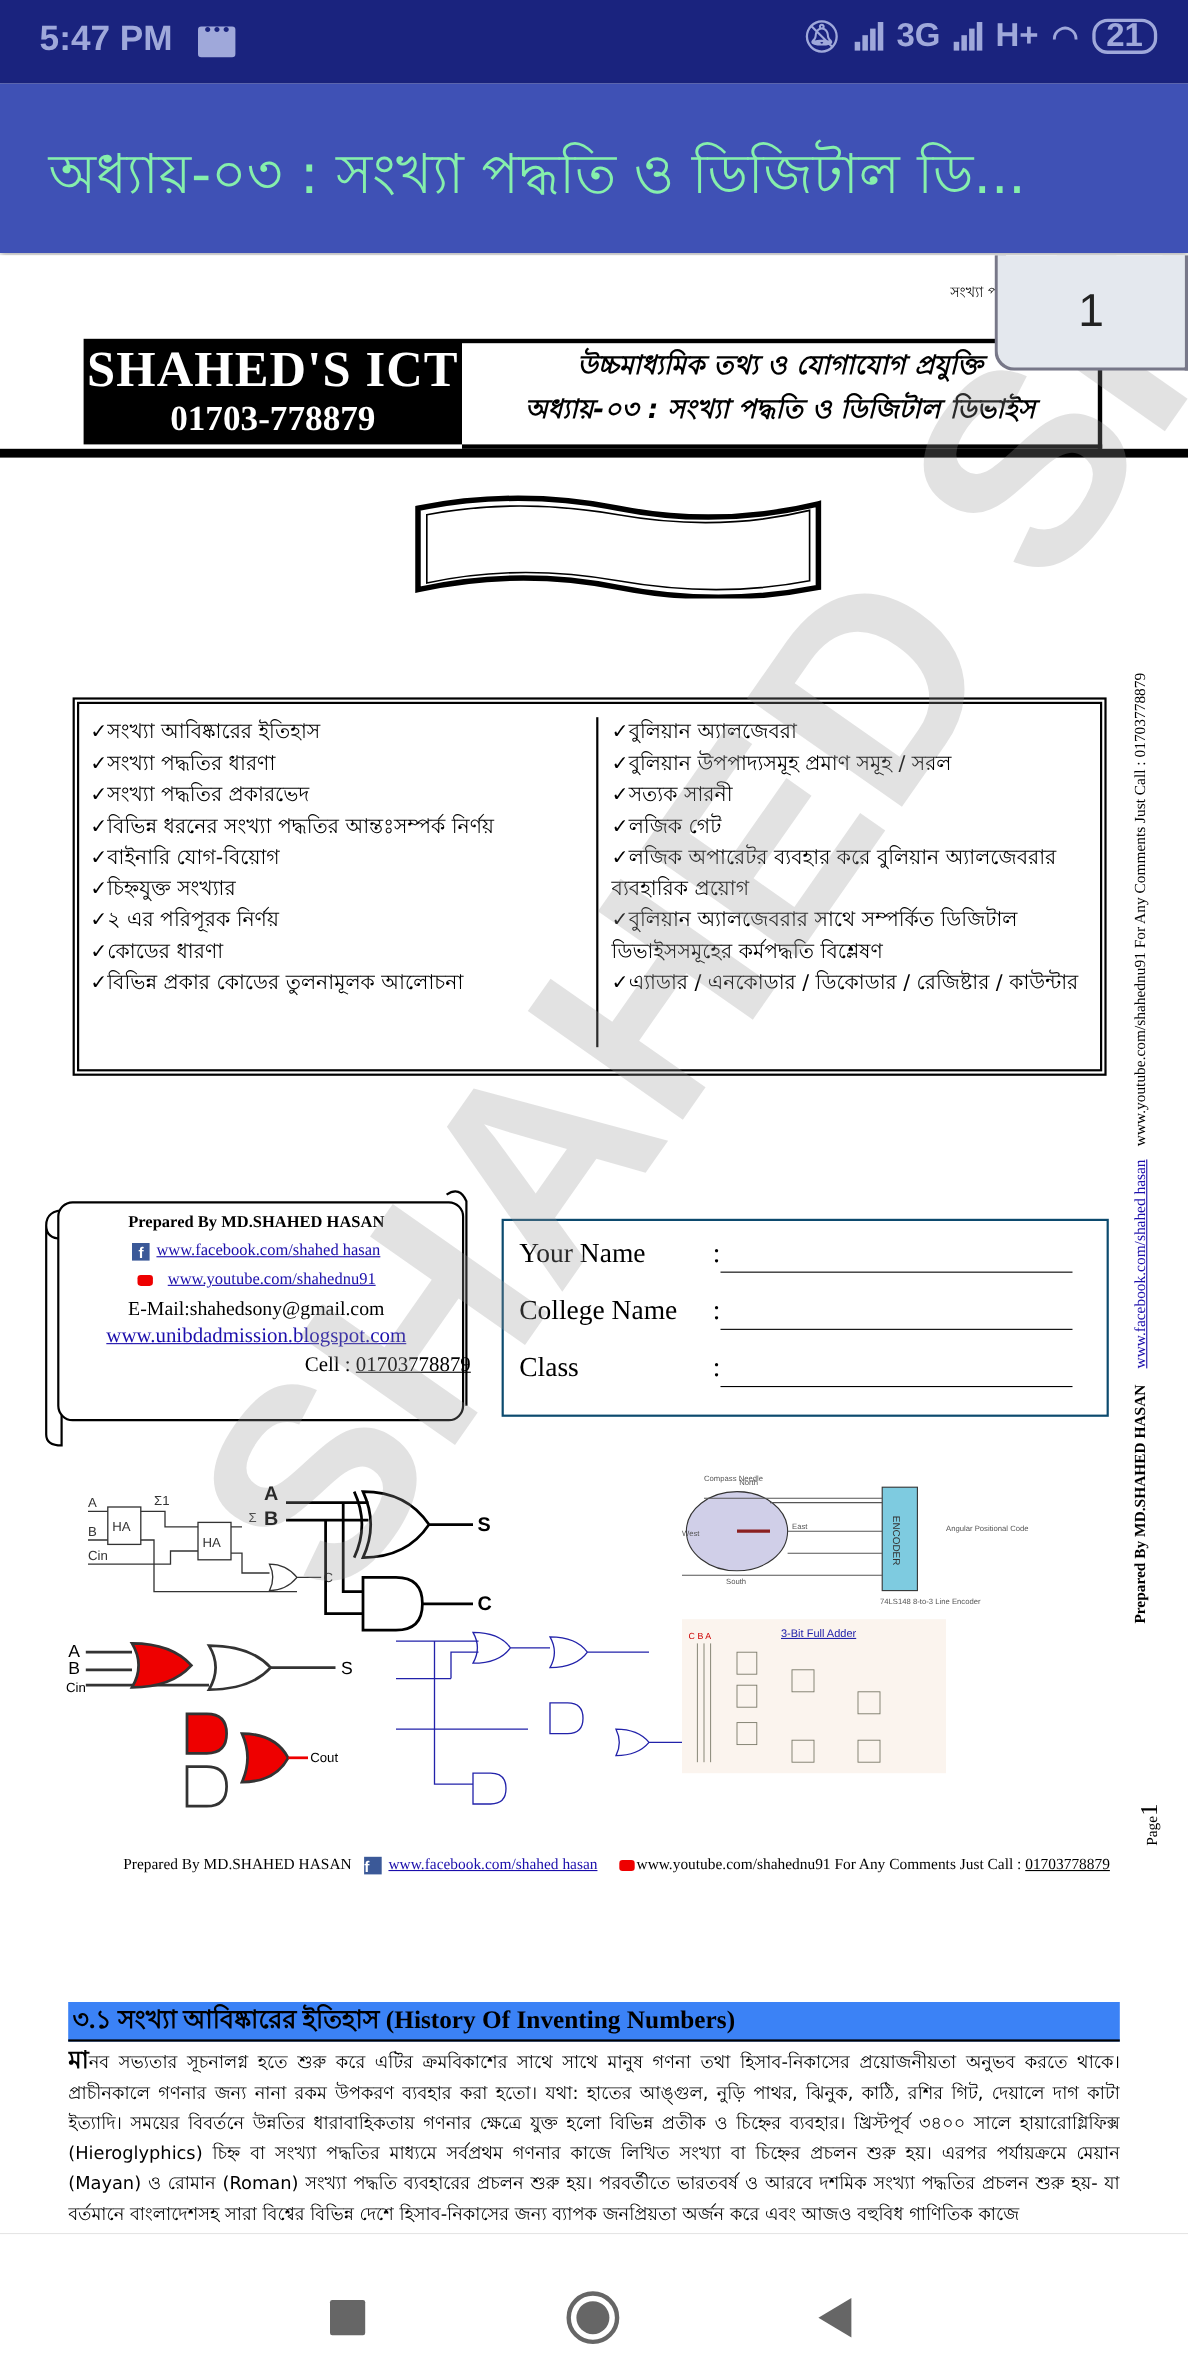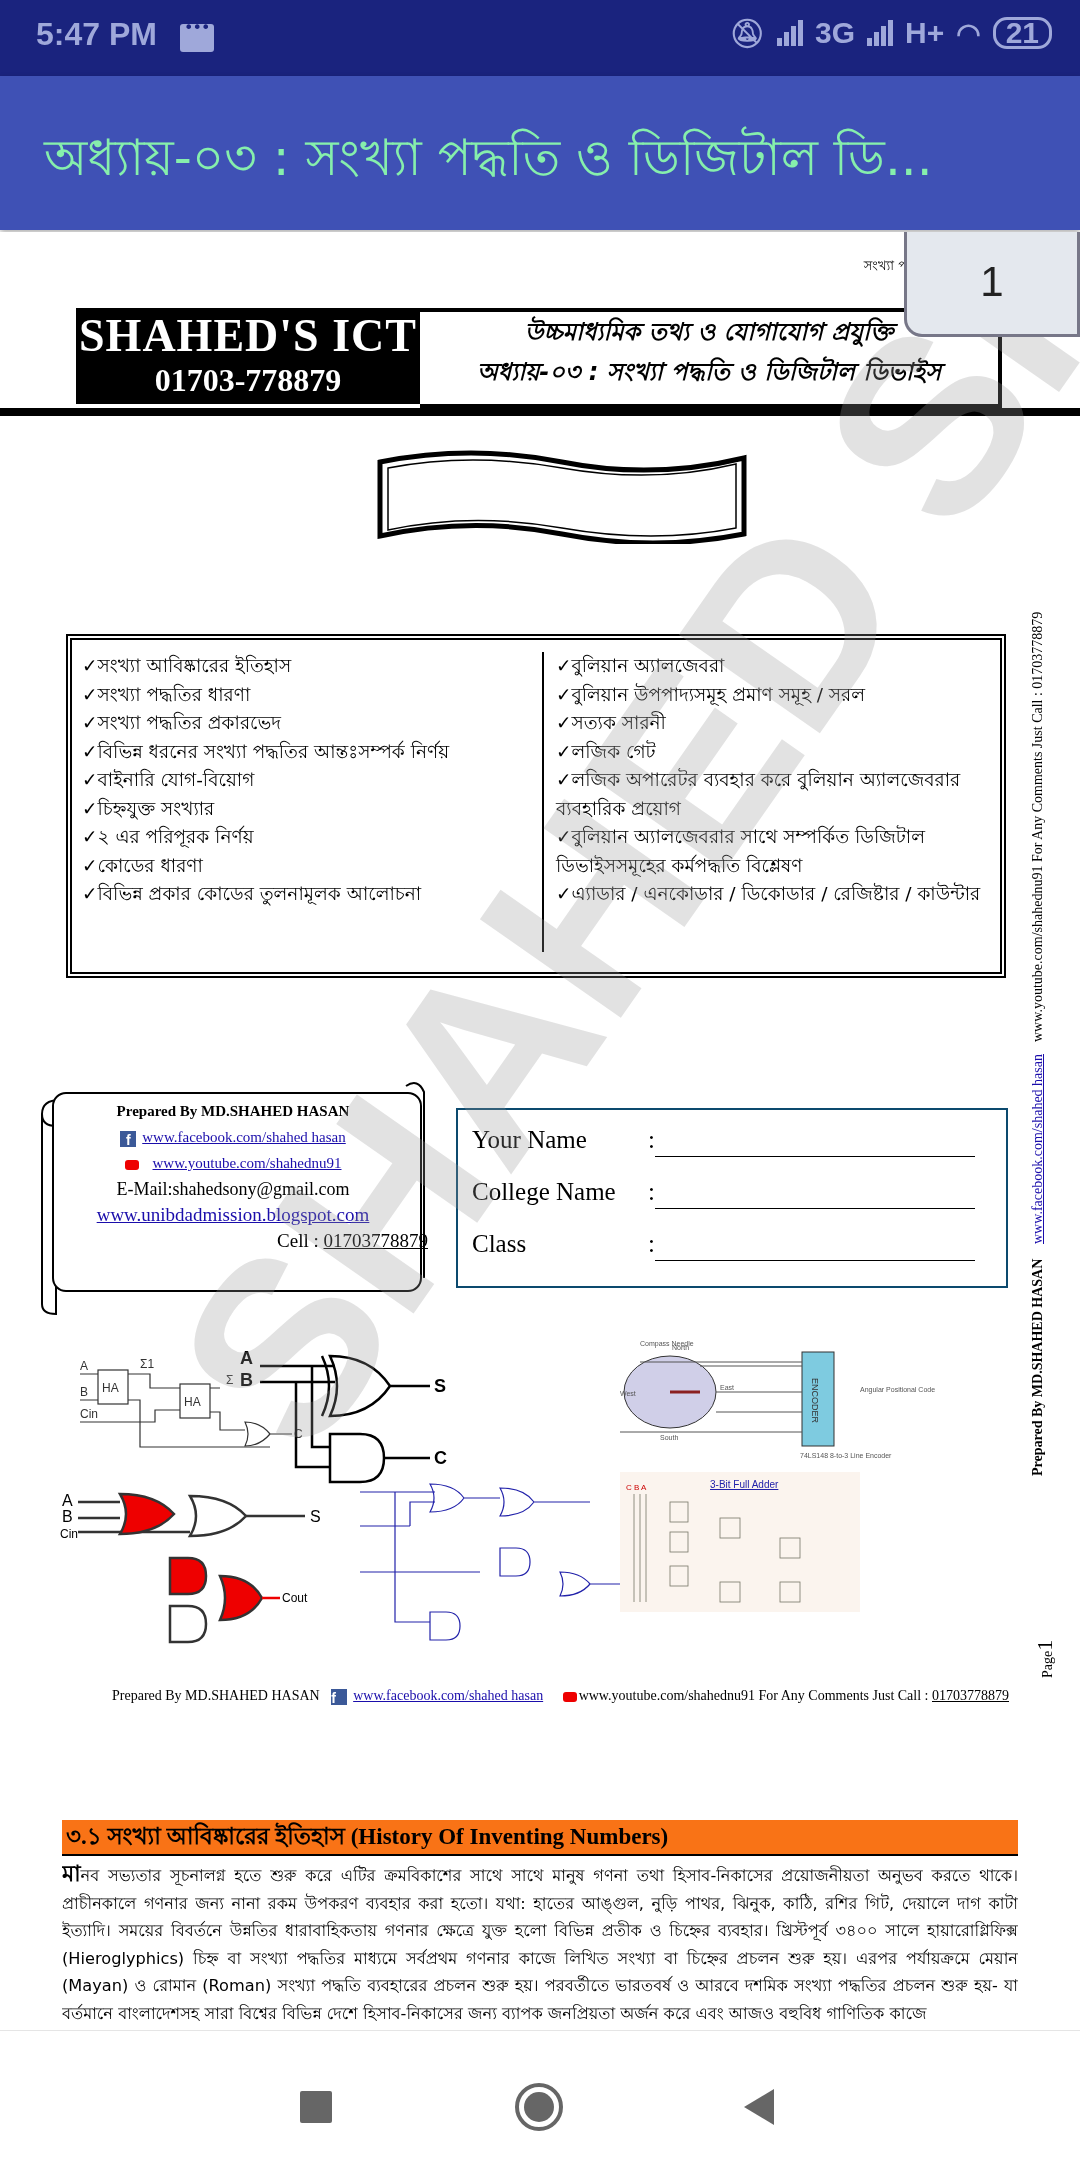--- a/index.html
+++ b/index.html
@@ -49,21 +49,21 @@
   .form .row { position:absolute; left:14px; height:40px; display:flex; }
   .form .row .lbl { width:176px; }
   .form .row .fill { width:320px; border-bottom:1px solid #000; height:30px; }
   .diagrams { position:absolute; left:60px; top:1090px; width:880px; height:500px; }
   .footer-line { position:absolute; left:112px; top:1456px; font-family:"Liberation Serif", serif; font-size:14px; white-space:nowrap; }
   .footer-line a { color:#1a0dab; text-decoration:underline; }
   .side-text { position:absolute; left:1030px; width:20px; font-family:"Liberation Serif", serif; font-size:14px; white-space:nowrap; transform:rotate(-90deg); transform-origin:left top; }
   .page-label { position:absolute; left:1032px; top:1446px; font-family:"Liberation Serif", serif; font-size:14px; transform:rotate(-90deg); transform-origin:left top; white-space:nowrap; }
   .page-label b { font-size:22px; font-weight:normal; }
   .page2-small { position:absolute; right:66px; top:1552px; font-size:11px;margin-top:48px; }
-  .section-bar { position:absolute; left:62px; top:1588px; width:956px; height:36px; background:#f97316; border-bottom:2px solid #000; box-sizing:border-box; font-family:"Liberation Serif", serif; font-weight:bold; font-size:23px; line-height:34px; padding-left:4px; }
+  .section-bar { position:absolute; left:62px; top:1588px; width:956px; height:36px; background:#3b82f6; border-bottom:2px solid #000; box-sizing:border-box; font-family:"Liberation Serif", serif; font-weight:bold; font-size:23px; line-height:34px; padding-left:4px; }
   .para { position:absolute; left:62px; top:1628px; width:956px; font-size:16.2px; line-height:27.5px; text-align:justify; color:#000; height:168px; overflow:hidden; }
   .para .drop { font-weight:bold; font-size:22px; }
   .navbar { position:absolute; left:0; top:2030px; width:1080px; height:130px; background:#fff; border-top:1px solid #e5e5e5; }
   .nav-btn { position:absolute; top:58px; }
   .nav-recent { left:300px; width:32px; height:32px; background:#666; border-radius:2px; top:60px; }
   .nav-home { left:515px; width:48px; height:48px; border:4px solid #666; border-radius:50%; box-sizing:border-box; top:52px; }
   .nav-home::after { content:""; position:absolute; left:5px; top:5px; width:30px; height:30px; background:#666; border-radius:50%; }
   .nav-back { left:744px; width:0; height:0; border-top:18px solid transparent; border-bottom:18px solid transparent; border-right:30px solid #666; top:58px; }
 </style>
 </head>

